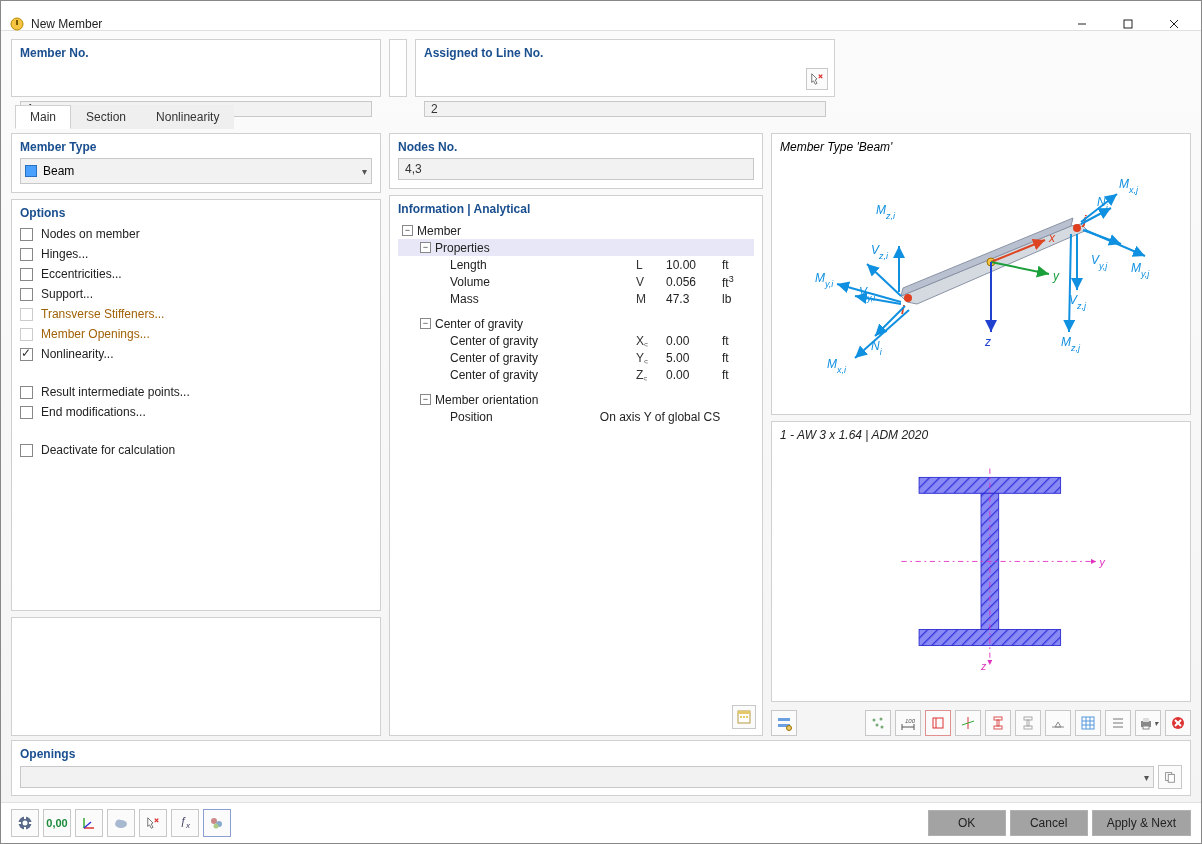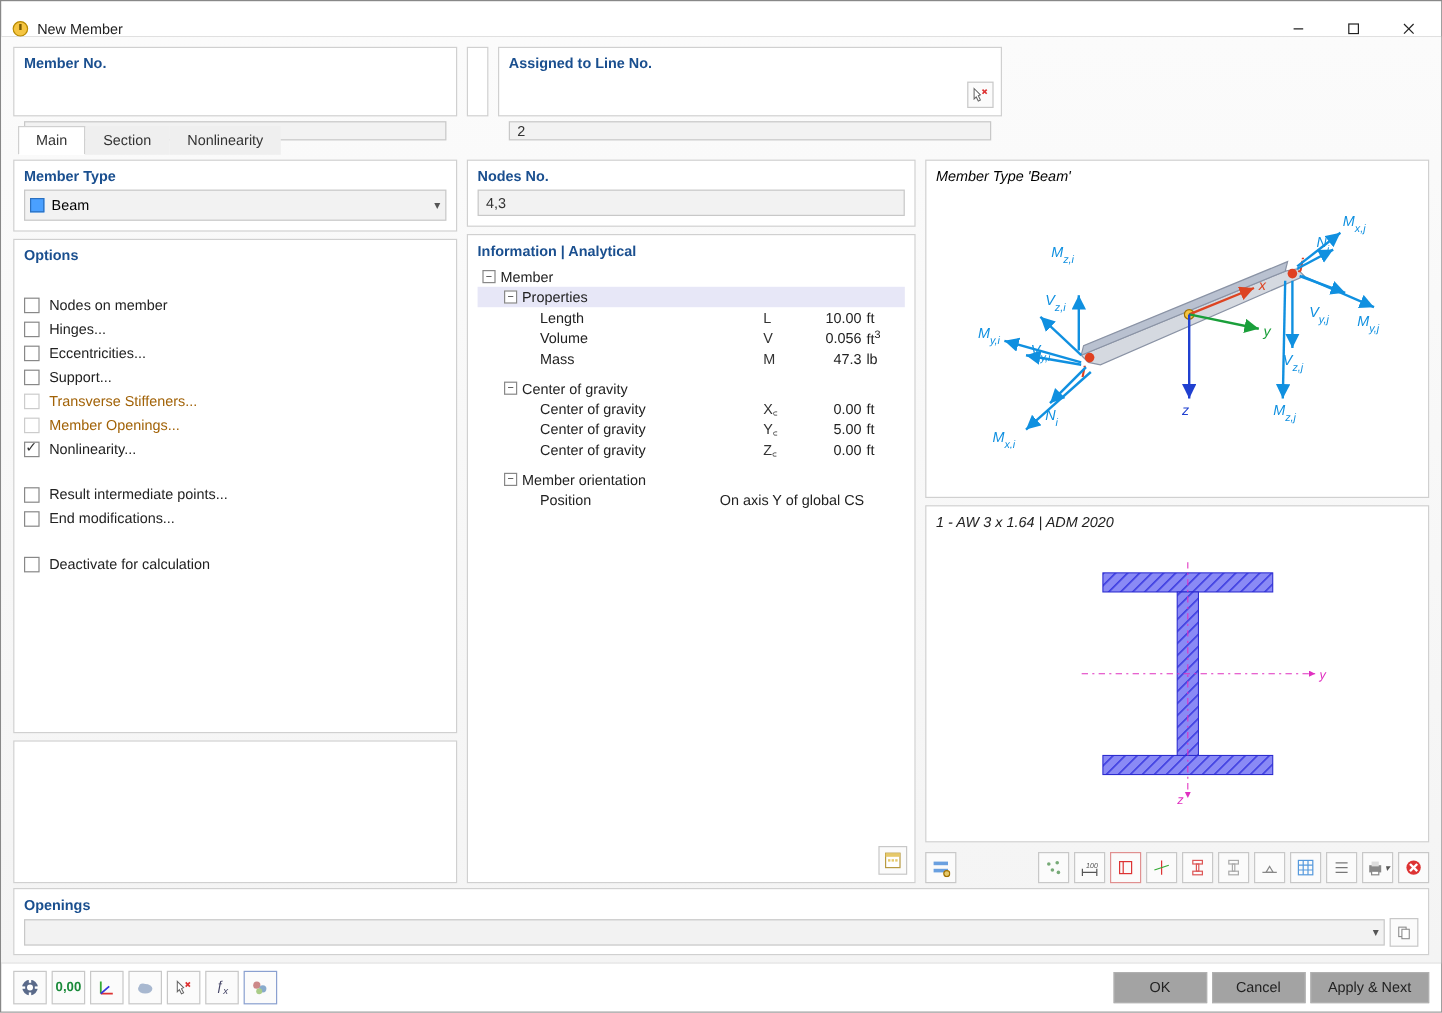--- a/index.html
+++ b/index.html
@@ -115,37 +115,37 @@
     color:#222;
   }
   .opt.disabled { color:#a16207; }
   .chk {
     width:13px; height:13px; border:1px solid #888; background:#fff; position:relative; flex-shrink:0;
   }
   .chk.checked::after {
     content:"✓"; position:absolute; top:-3px; left:0; font-size:12px; color:#333;
   }
 
-  .options-pane { flex:0 0 auto; height:412px;gap:20px; }
+  .options-pane { flex:0 0 auto; height:412px; }
   .blank-pane  { flex:1; }
 
   
   .info-pane { flex:1; position:relative; }
   .tree { margin-top:2px; }
   .trow { display:flex; align-items:center; height:17px; padding-right:4px; }
   .trow.header { background:#e7e7f7; }
   .trow.spacer { height:8px; }
   .ticon {
     width:11px; height:11px; margin:0 4px;
     border:1px solid #888; font-size:9px; line-height:9px; text-align:center;
     background:#fff; color:#333; flex-shrink:0;
   }
   .trow .lbl { flex:1; color:#222; white-space:nowrap; overflow:hidden; text-overflow:ellipsis; }
   .trow .sym { width:30px; color:#333; }
-  .trow .val { width:56px; text-align:right; color:#222; padding-right:4px; }
+  .trow .val { width:56px; text-align:left; color:#222; padding-right:4px; }
   .trow .unit{ width:28px; color:#222; }
   sup { font-size:9px; }
   .pad { display:inline-block; }
   .edit-btn {
     position:absolute; right:6px; bottom:6px; width:24px; height:24px;
     border:1px solid #c8c8c8; background:#fbfbfb; display:flex; align-items:center; justify-content:center;
   }
 
   
   .preview-pane { flex:1; }

